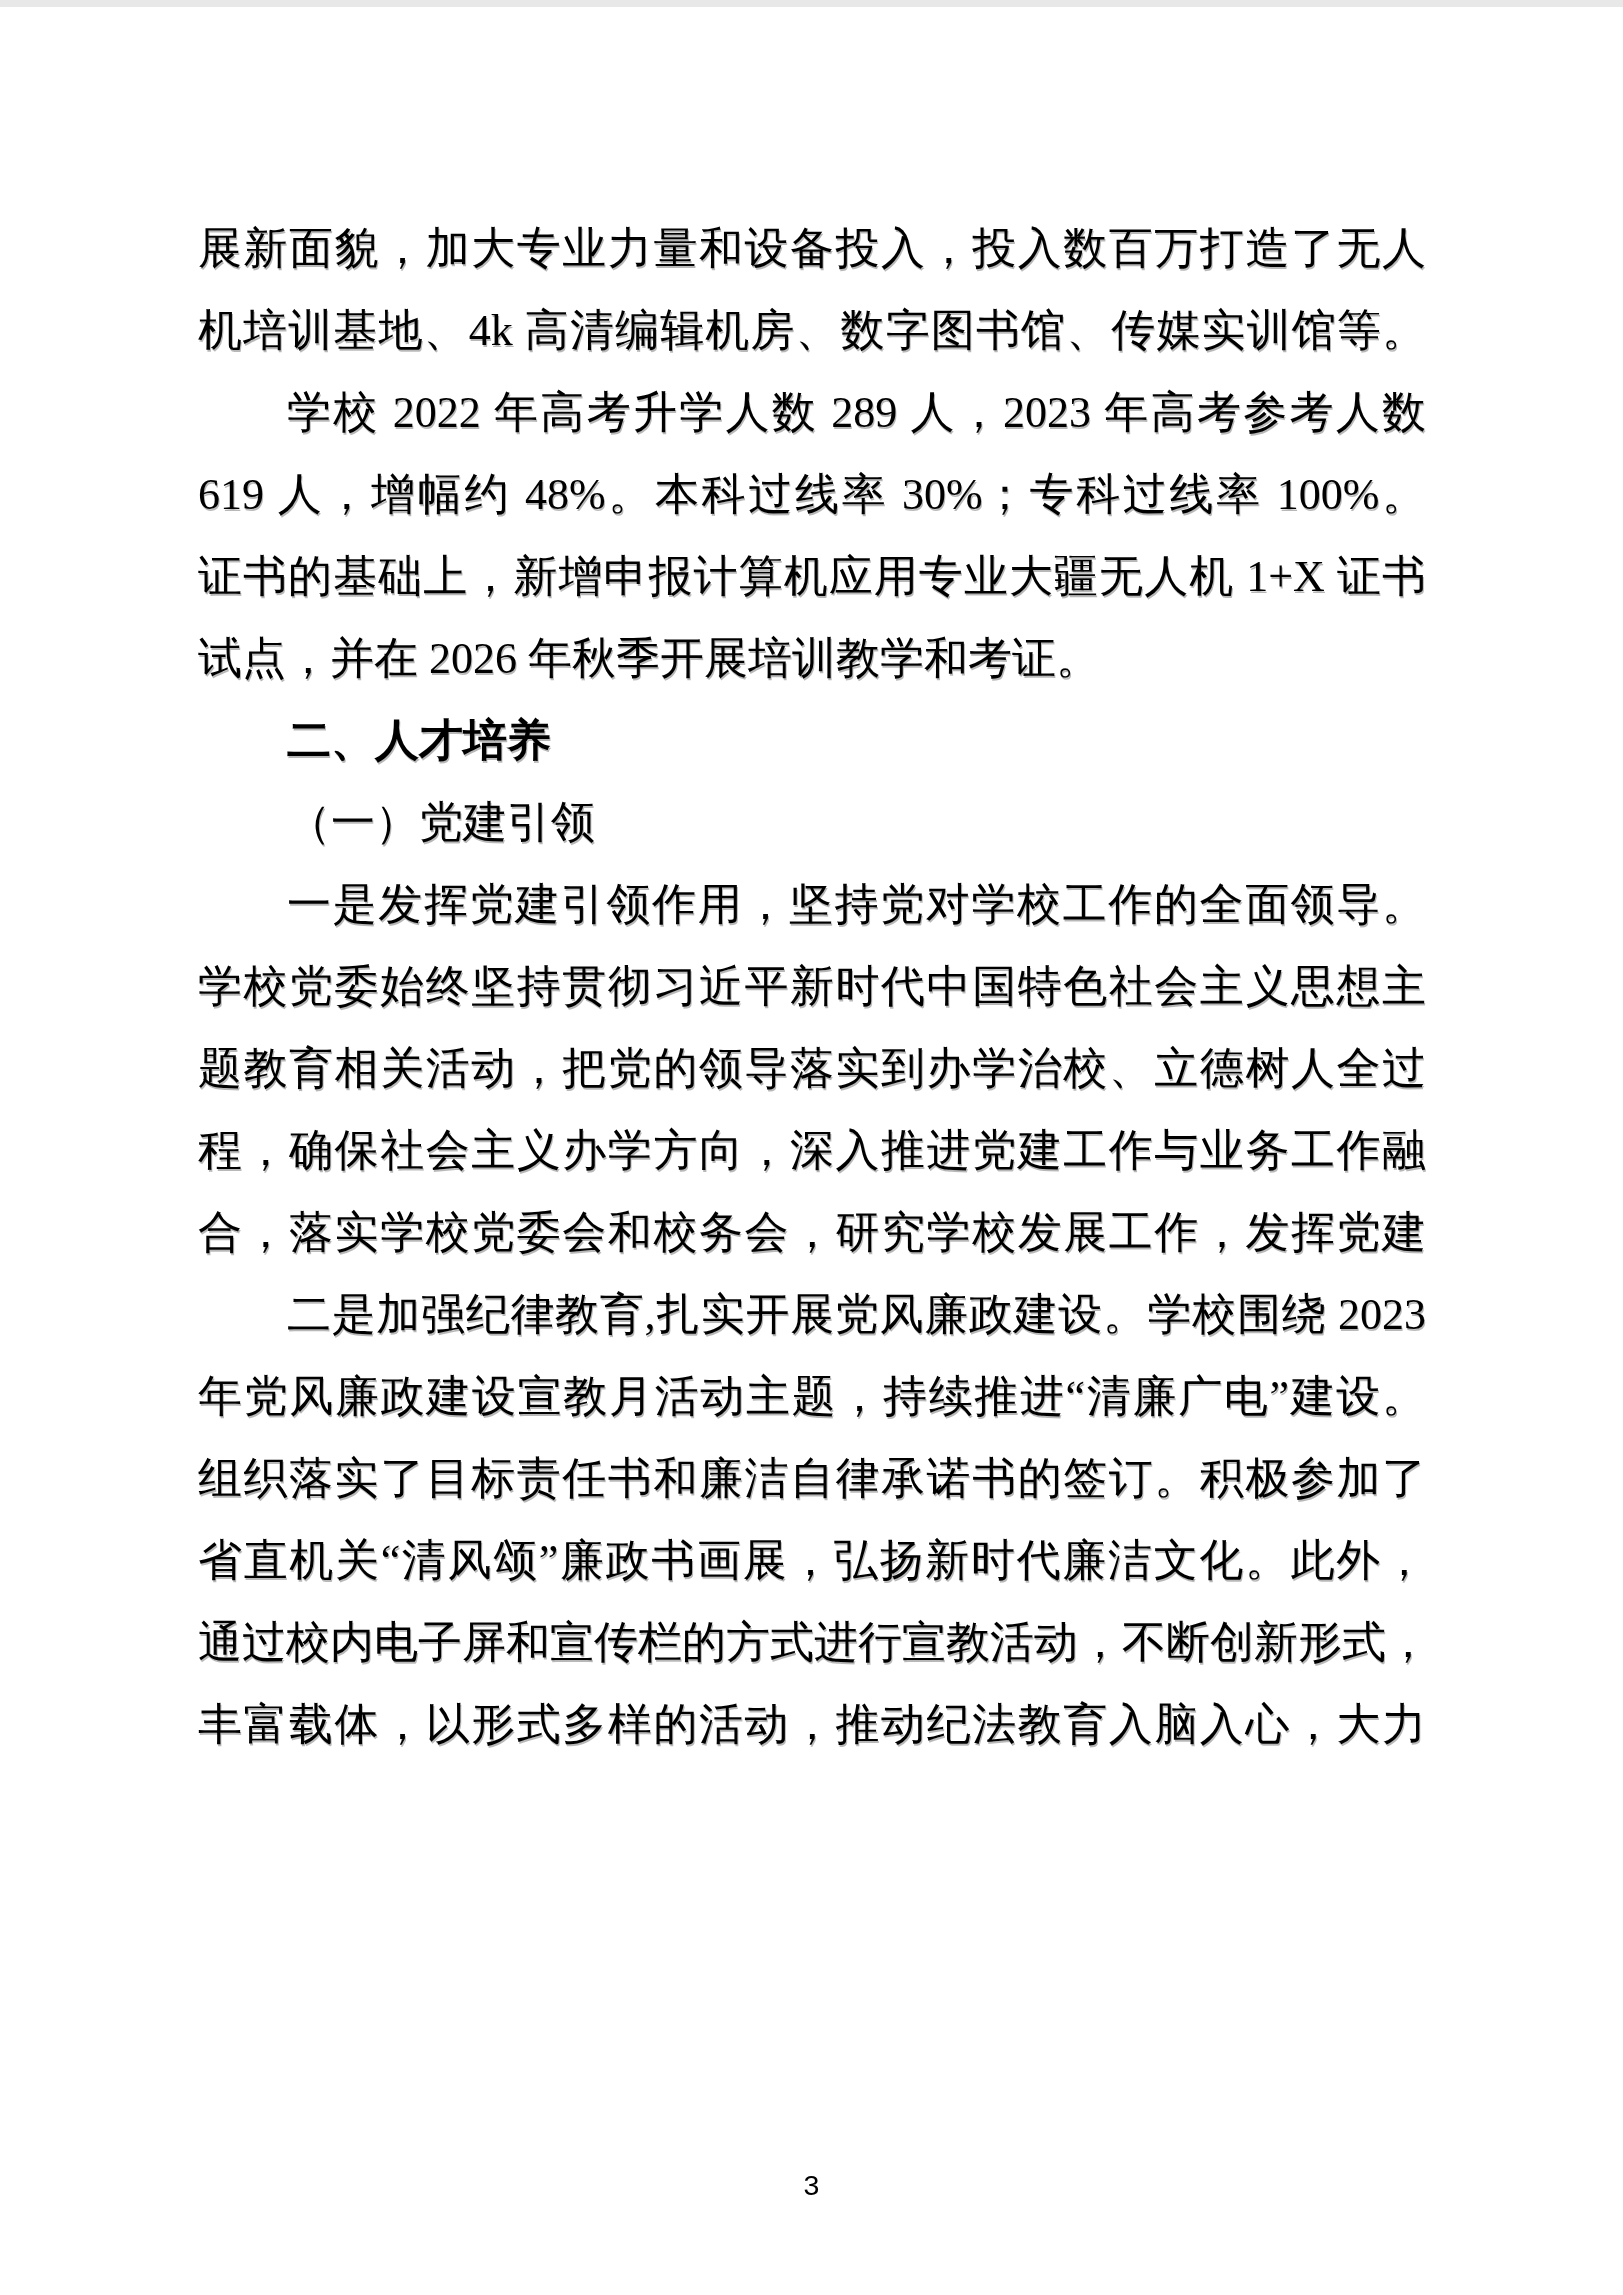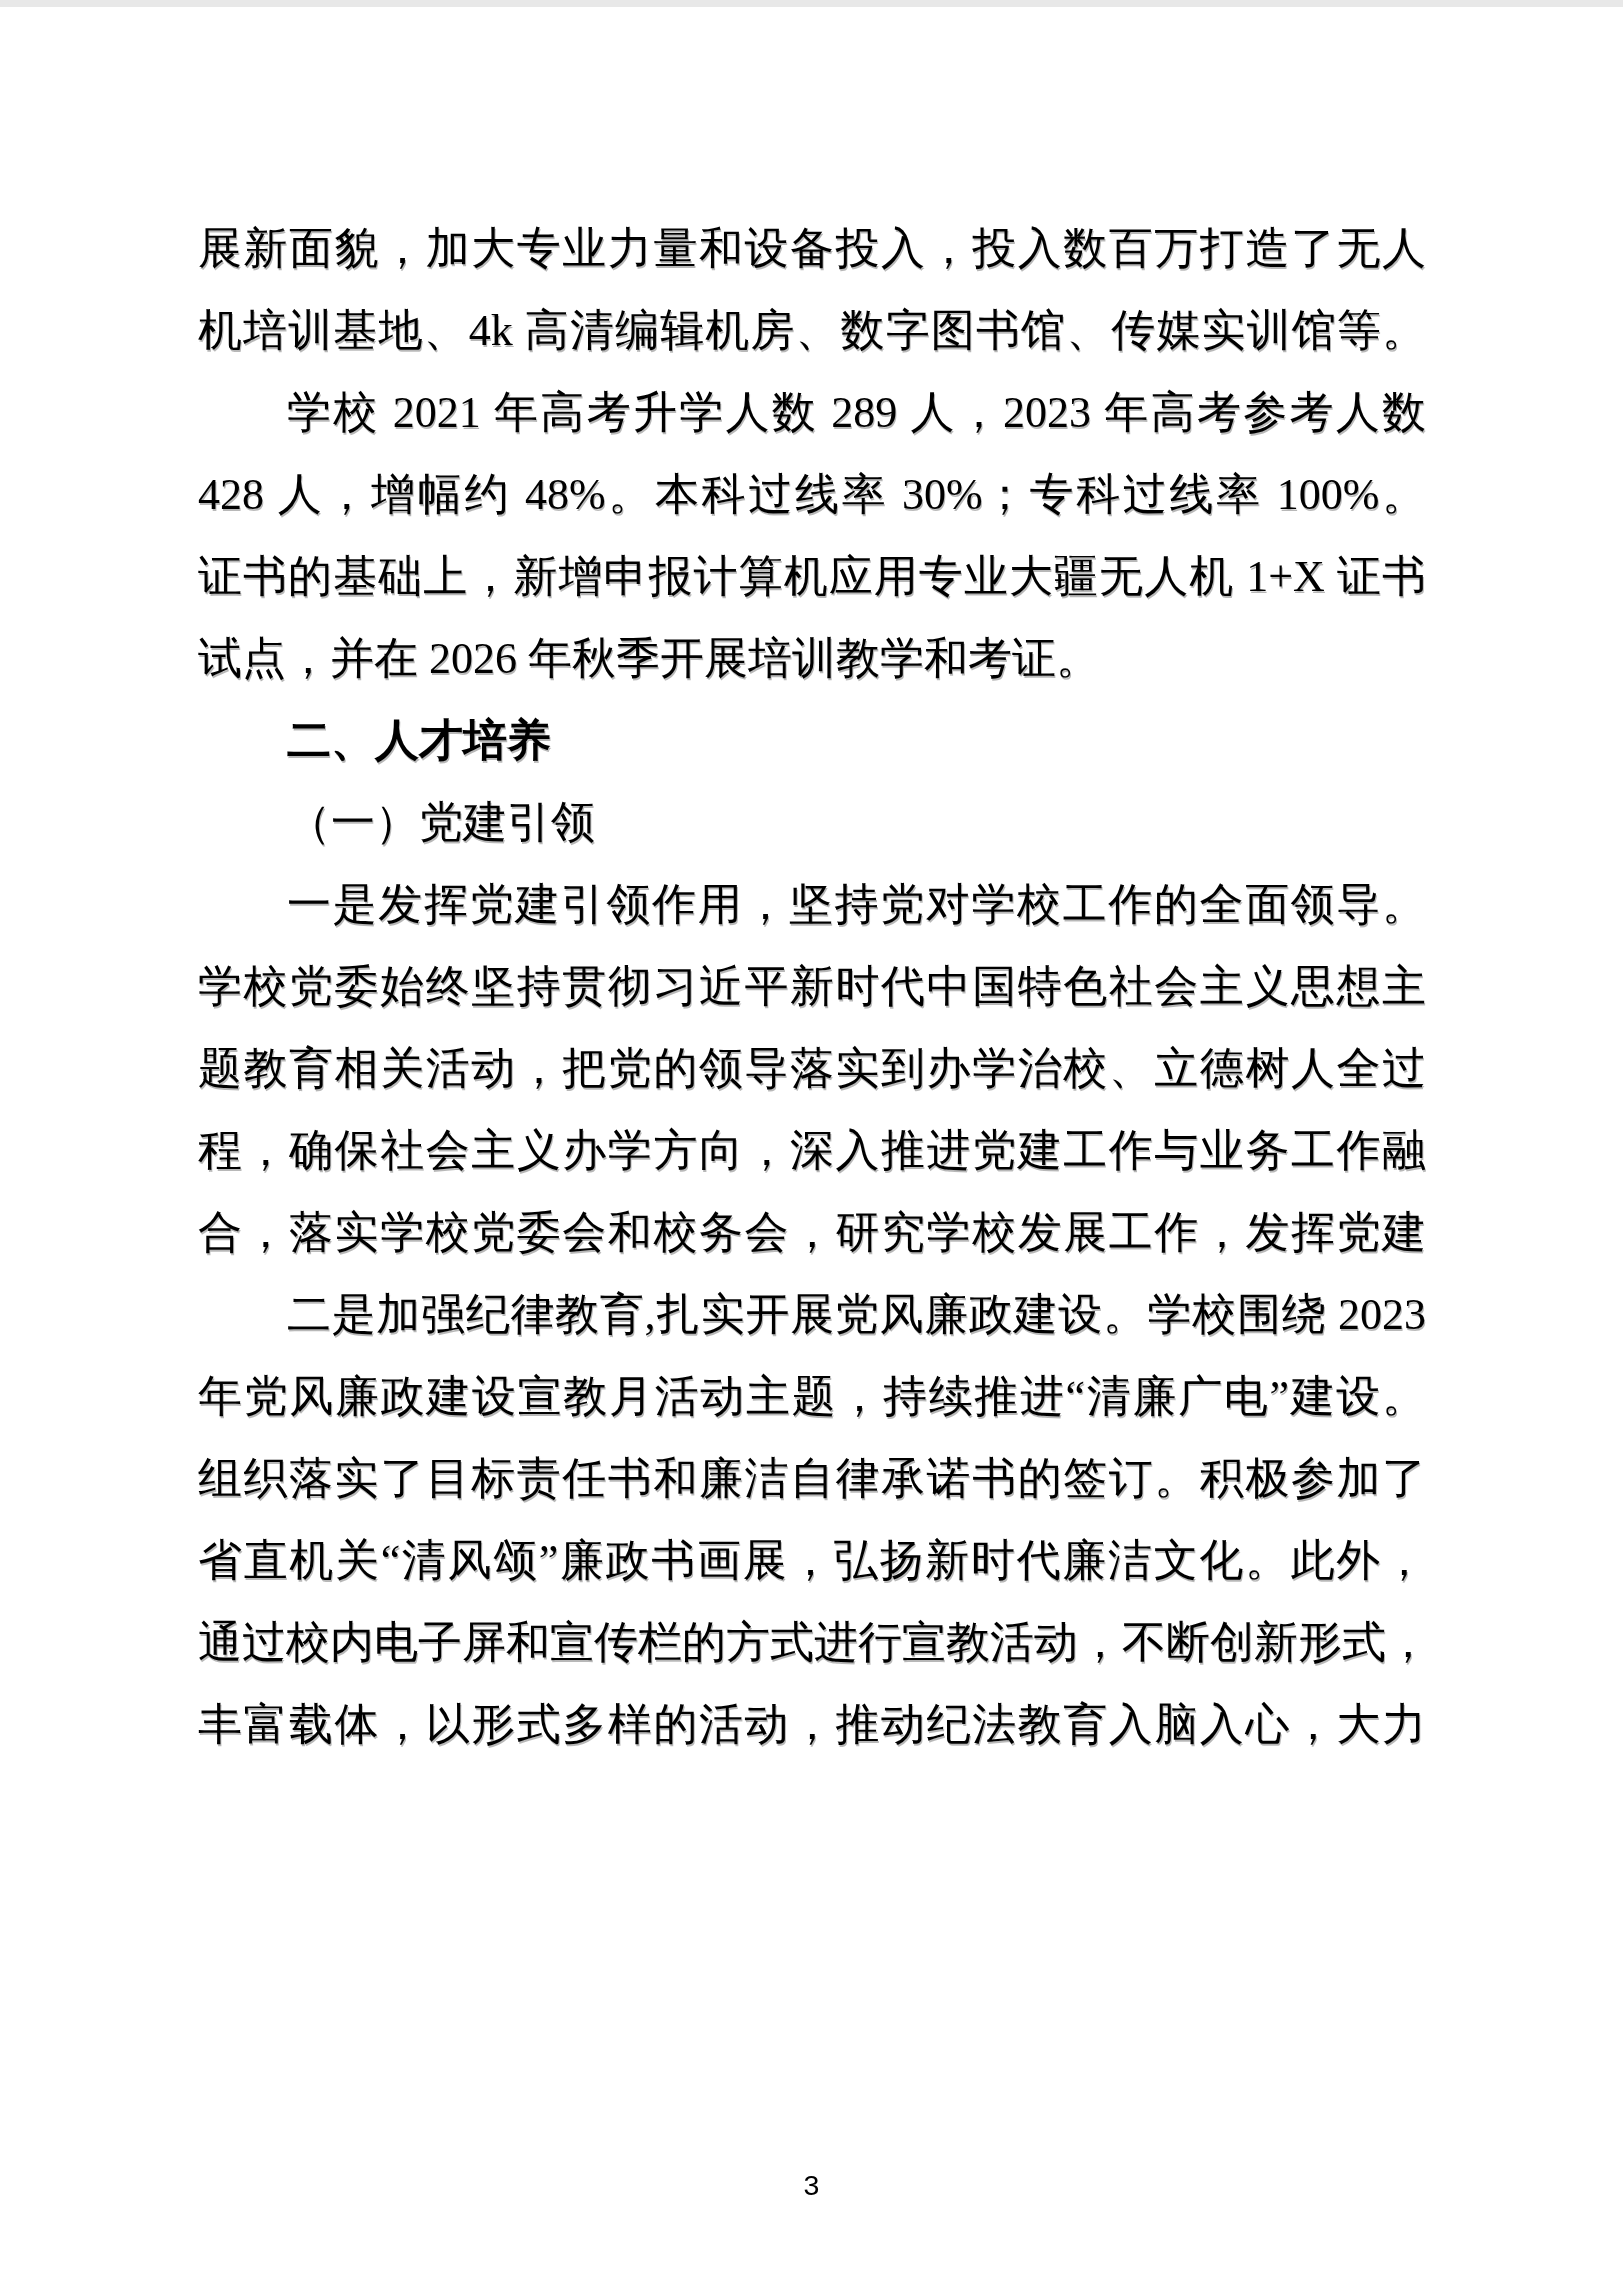--- a/index.html
+++ b/index.html
@@ -54,22 +54,22 @@
     color: #000000;
   }
 </style>
 </head>
 <body>
 
 <div class="page">
   <div class="content">
       <div class="line fill">展新面貌，加大专业力量和设备投入，投入数百万打造了无人</div>
       <div class="line fill">机培训基地、4k 高清编辑机房、数字图书馆、传媒实训馆等。</div>
-      <div class="line fill indent">学校 2021 年高考升学人数 289 人，2023 年高考参考人数</div>
-      <div class="line fill">428 人，增幅约 48%。本科过线率 30%；专科过线率 100%。</div>
+      <div class="line fill indent">学校 2022 年高考升学人数 289 人，2023 年高考参考人数</div>
+      <div class="line fill">619 人，增幅约 48%。本科过线率 30%；专科过线率 100%。</div>
       <div class="line fill">证书的基础上，新增申报计算机应用专业大疆无人机 1+X 证书</div>
       <div class="line">试点，并在 2026 年秋季开展培训教学和考证。</div>
       <div class="line indent bold">二、人才培养</div>
       <div class="line indent">（一）党建引领</div>
       <div class="line fill indent">一是发挥党建引领作用，坚持党对学校工作的全面领导。</div>
       <div class="line fill">学校党委始终坚持贯彻习近平新时代中国特色社会主义思想主</div>
       <div class="line fill">题教育相关活动，把党的领导落实到办学治校、立德树人全过</div>
       <div class="line fill">程，确保社会主义办学方向，深入推进党建工作与业务工作融</div>
       <div class="line fill">合，落实学校党委会和校务会，研究学校发展工作，发挥党建</div>
       <div class="line fill indent">二是加强纪律教育,扎实开展党风廉政建设。学校围绕 2023</div>

